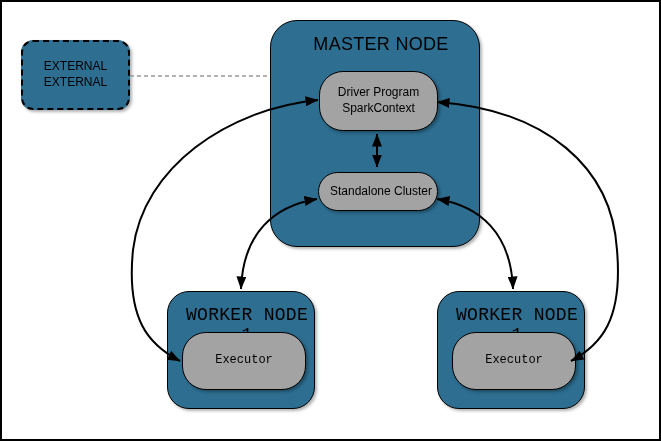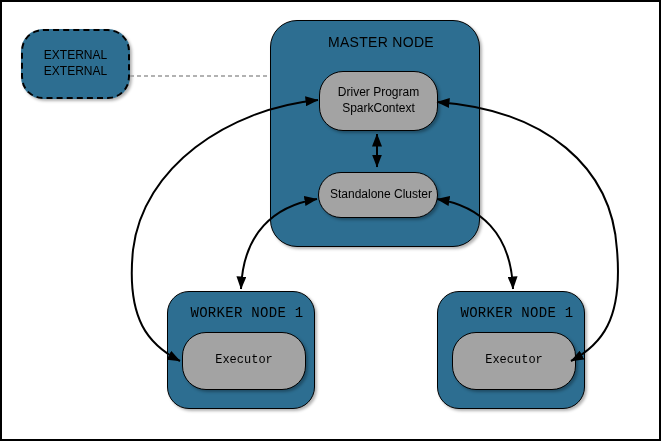--- a/index.html
+++ b/index.html
@@ -41,42 +41,42 @@
     background: #2d6e91;
     border: 1px solid #000;
     box-shadow: 2px 2px 3px rgba(0,0,0,0.3);
     z-index: 1;
   }
   .node-label {
     position: absolute;
     top: 13px;
     left: 0; right: 0;
     text-align: center;
-    font-size: 14px;
+    font-size: 18px;
     letter-spacing: 0.3px;
     padding-left: 12px;
   }
   .master {
     left: 270px; top: 20px;
     width: 210px; height: 227px;
     border-radius: 27px;
   }
   .worker {
     top: 291px;
     width: 148px; height: 118px;
     border-radius: 22px;
     font-family: Liberation Mono, monospace;
   }
   .worker-left  { left: 167px; }
   .worker-right { left: 437px; }
   .external {
-    left: 21px; top: 29px;
+    left: 21px; top: 40px;
     width: 109px; height: 70px;
     border: 2px dashed #000;
-    border-radius: 22px;
+    border-radius: 12px;
     display: flex;
     flex-direction: column;
     align-items: center;
     justify-content: center;
     font-size: 12px;
     text-align: center;
     line-height: 1.3;
     box-shadow: 2px 2px 3px rgba(0,0,0,0.3);
   }
   .orange-box {
@@ -87,21 +87,21 @@
     box-shadow: 2px 2px 3px rgba(0,0,0,0.3);
     display: flex;
     flex-direction: column;
     align-items: center;
     justify-content: center;
     font-size: 12px;
     text-align: center;
     line-height: 1.3;
   }
   .driver { left: 48px; top: 50px; width: 119px; height: 60px; }
-  .rm     { left: 47px; top: 151px; width: 120px; height: 46px; padding-left: 6px; }
+  .rm     { left: 47px; top: 151px; width: 120px; height: 39px; padding-left: 6px; }
   .exec   { left: 14px; top: 40px;  width: 124px; height: 58px; }
 </style>
 </head>
 <body>
 
 <div class="canvas">
 
   <svg class="arrows" width="661" height="441" viewBox="0 0 661 441">
     <defs>
       <marker id="ah-end" markerUnits="userSpaceOnUse" markerWidth="13" markerHeight="10" refX="12.5" refY="5" orient="auto">

